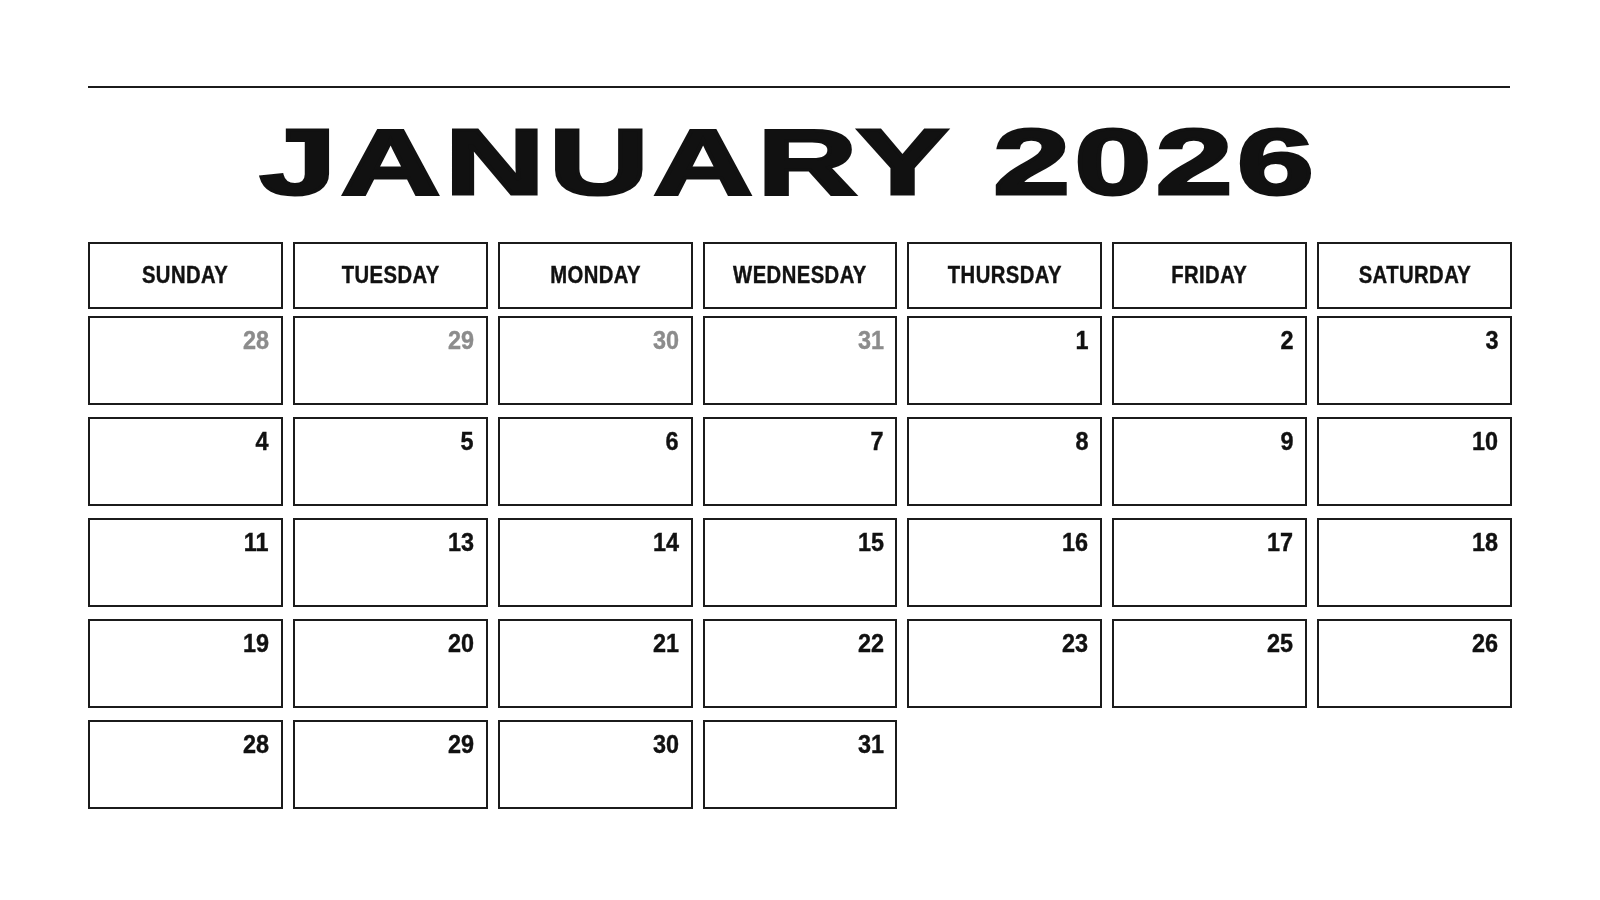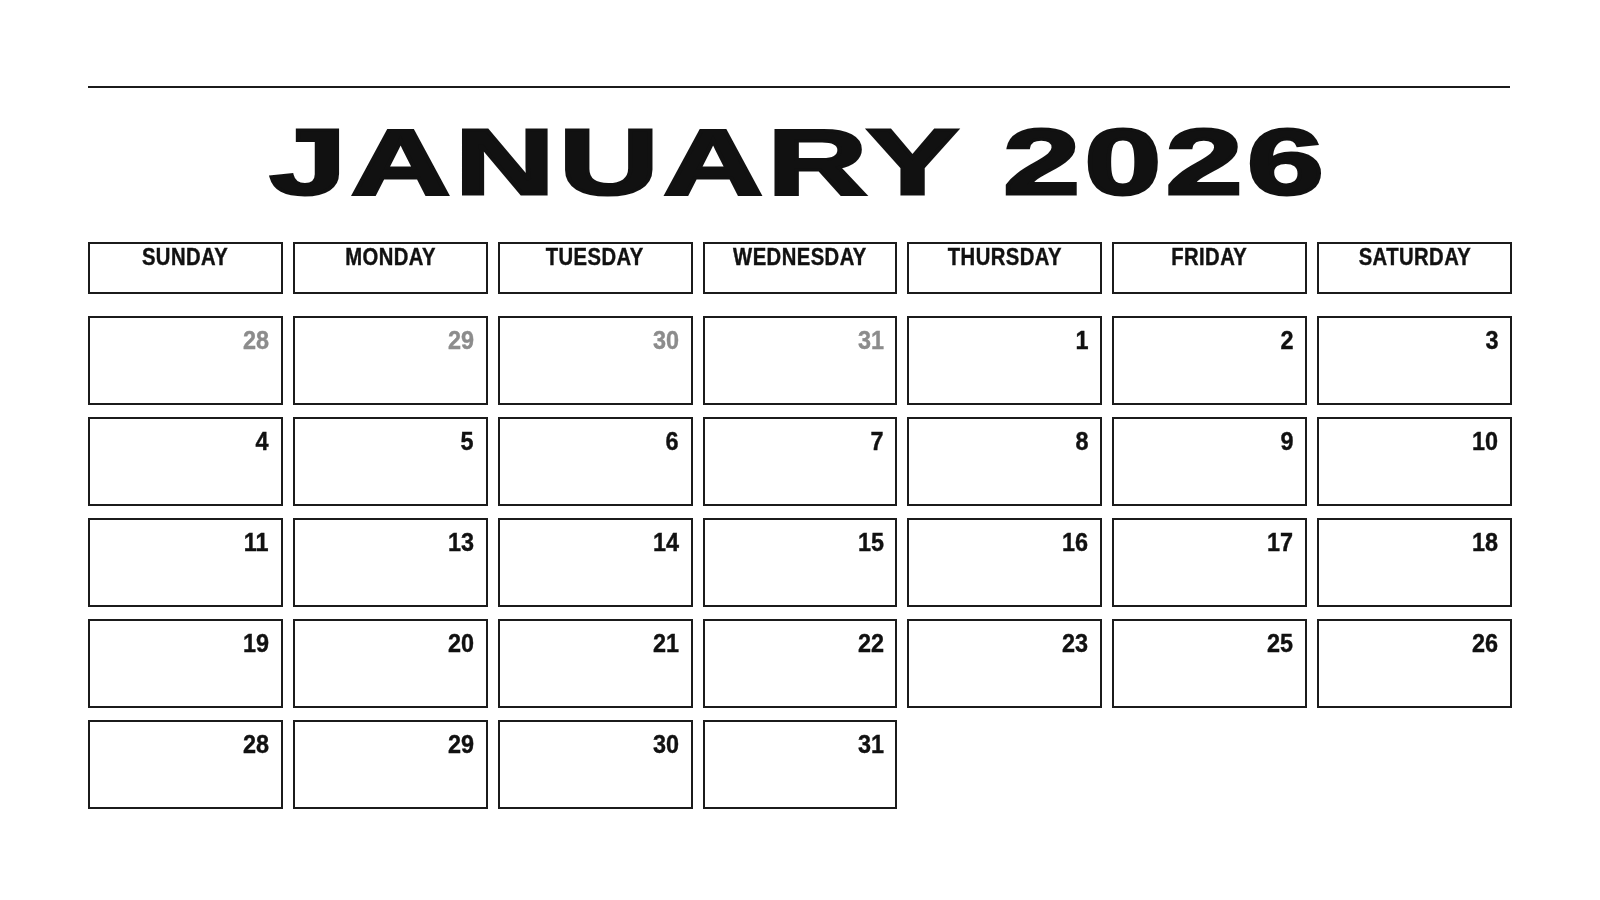--- a/index.html
+++ b/index.html
@@ -20,21 +20,21 @@
 
   .top-rule{
     position:absolute;
     left:88px;top:86px;
     width:1422px;height:2px;
     background:var(--border);
   }
 
   .title-wrap{
     position:absolute;
-    left:88px;top:112px;
+    left:78px;top:112px;
     width:1422px;height:100px;
     display:flex;align-items:center;justify-content:center;
   }
   .title-text{
     display:inline-block;
     font-size:92px;
     font-weight:bold;
     color:var(--ink);
     letter-spacing:3px;
     white-space:nowrap;
@@ -46,24 +46,24 @@
 
   .weekday-row{
     position:absolute;
     left:88px;top:242px;
     width:1424px;
     display:grid;
     grid-template-columns:repeat(7,1fr);
     column-gap:10px;
   }
   .weekday-cell{
-    height:52px;
+    height:67px;
     border:2.5px solid var(--border);
     background:#fff;
-    display:flex;align-items:flex-start;justify-content:center;
+    display:flex;align-items:center;justify-content:center;
   }
   .weekday-label{
     display:inline-block;
     font-size:23px;
     font-weight:bold;
     color:var(--ink);
     letter-spacing:0.5px;
     -webkit-text-stroke:0.4px var(--ink);
     transform:scaleX(0.88);
     transform-origin:50% 50%;
@@ -108,28 +108,28 @@
   <div class="title-wrap">
     <span class="title-text">JANUARY 2026</span>
   </div>
 
   <div class="weekday-row">
   <div class="weekday-cell">
     <span class="weekday-label">SUNDAY</span>
   </div>
 
   <div class="weekday-cell">
+    <span class="weekday-label">TUESDAY</span>
+  </div>
+
+  <div class="weekday-cell">
     <span class="weekday-label">MONDAY</span>
   </div>
 
   <div class="weekday-cell">
-    <span class="weekday-label">TUESDAY</span>
-  </div>
-
-  <div class="weekday-cell">
     <span class="weekday-label">WEDNESDAY</span>
   </div>
 
   <div class="weekday-cell">
     <span class="weekday-label">THURSDAY</span>
   </div>
 
   <div class="weekday-cell">
     <span class="weekday-label">FRIDAY</span>
   </div>

